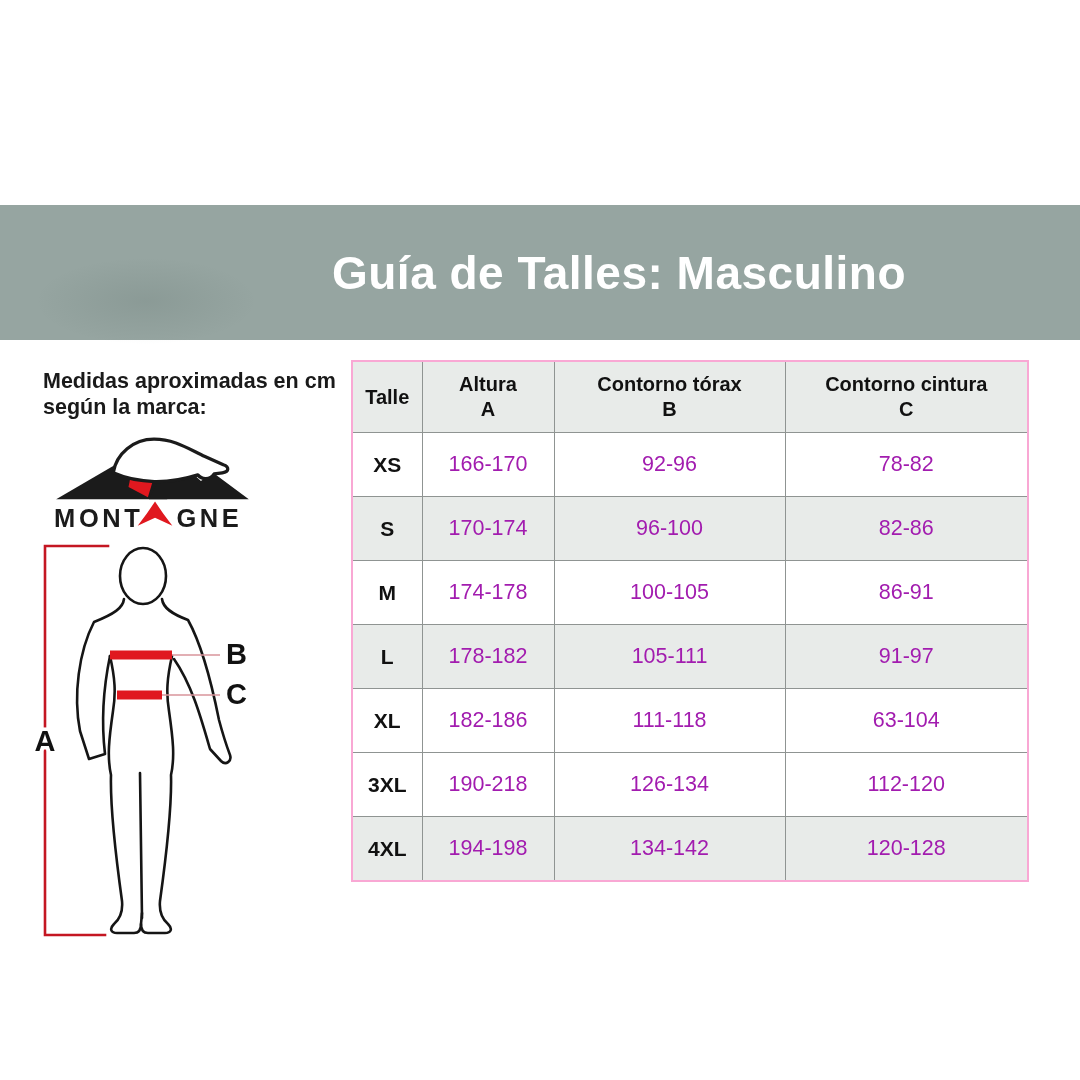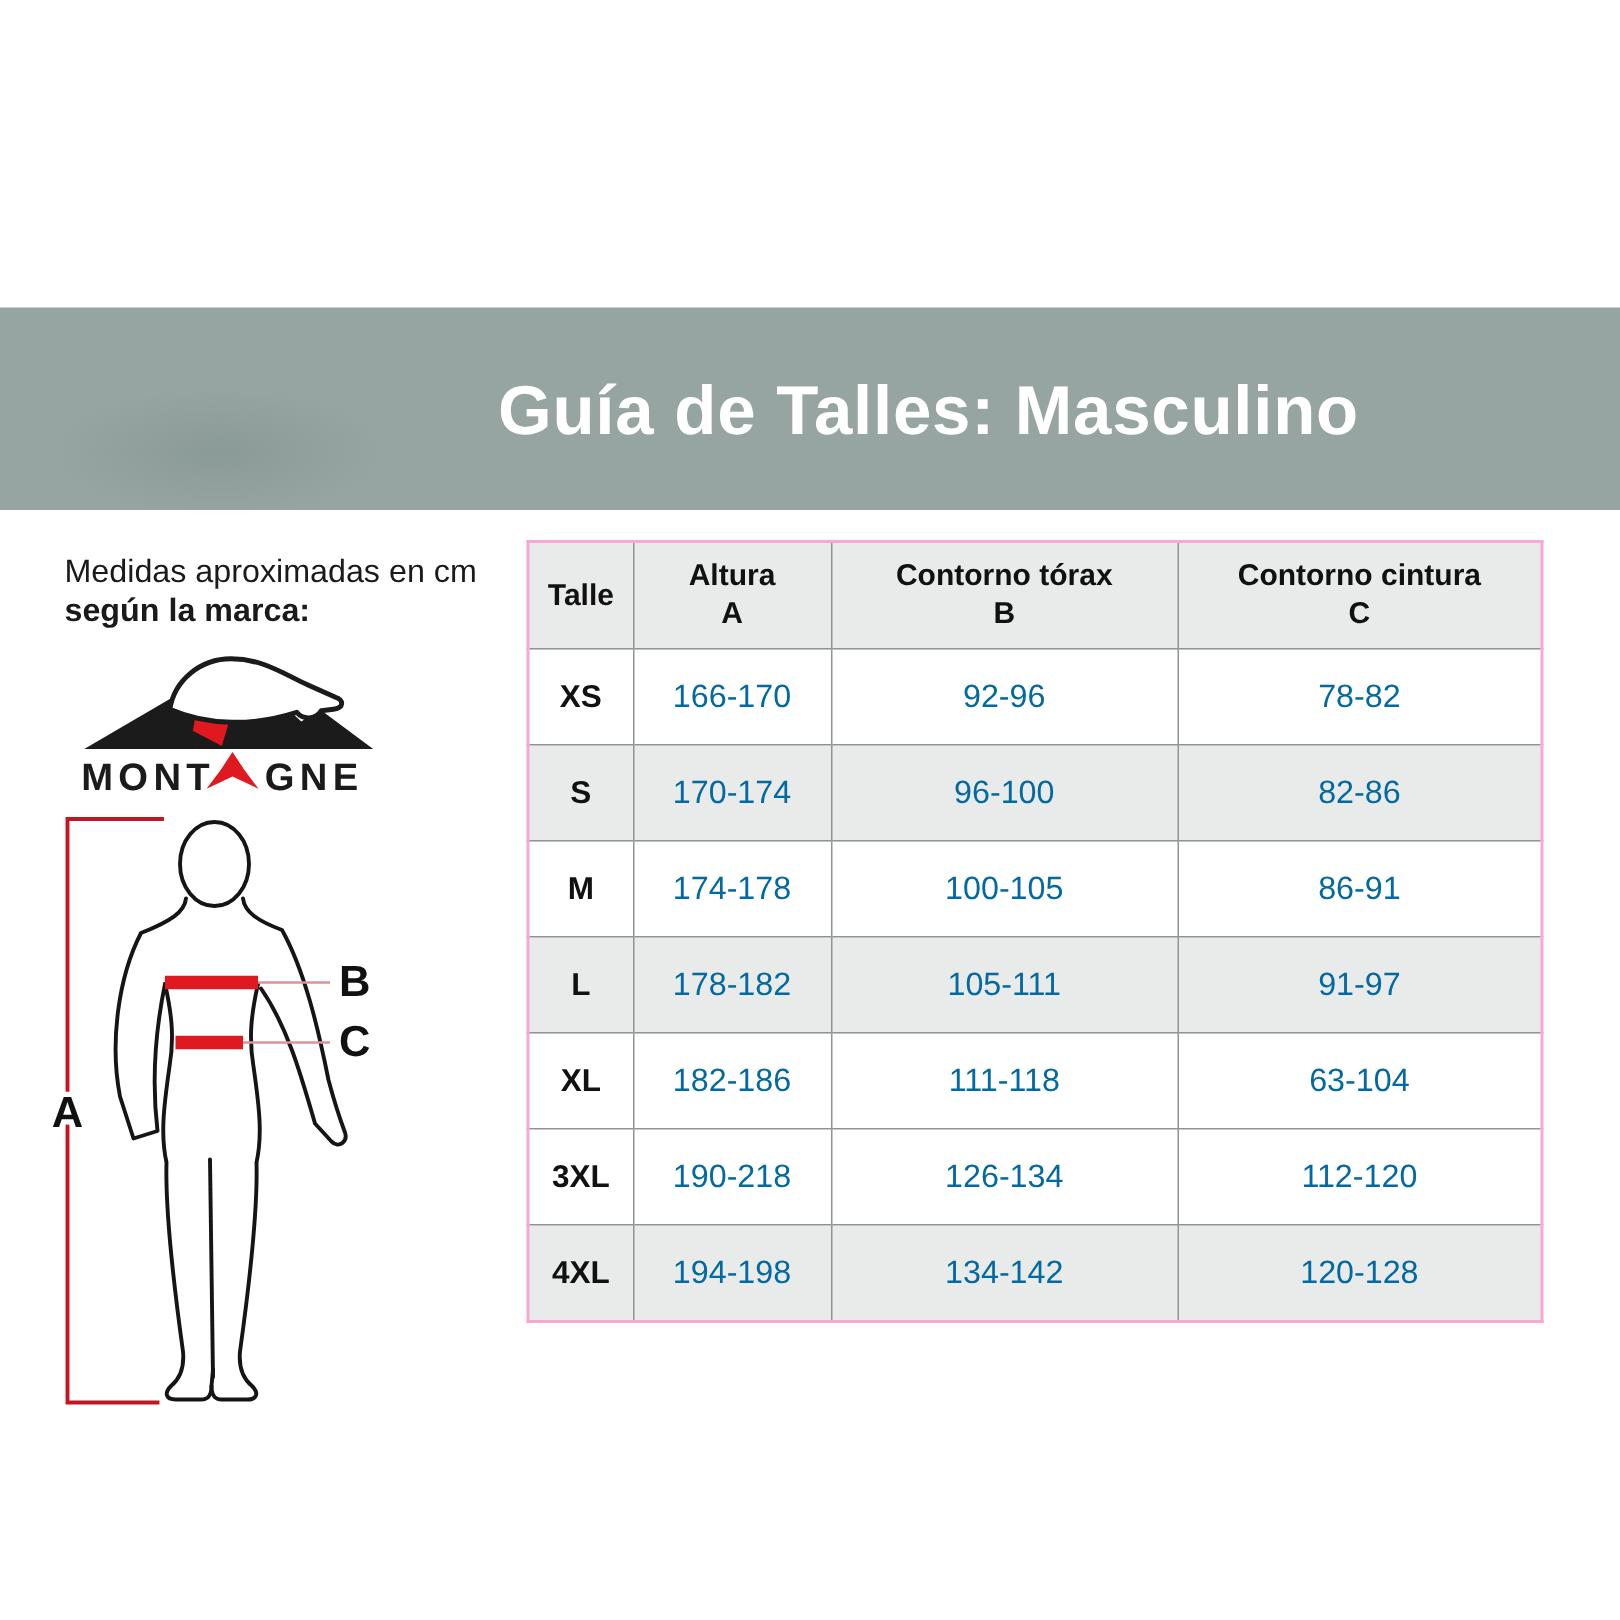--- a/index.html
+++ b/index.html
@@ -17,21 +17,21 @@
     position:absolute;left:20px;top:30px;width:280px;height:110px;
     background:radial-gradient(ellipse 55% 55% at 45% 60%, rgba(40,60,55,0.10), rgba(40,60,55,0) 72%);
     pointer-events:none;
   }
   .title{
     margin:0;width:100%;text-align:center;transform:translateX(45px);
     font-size:46px;font-weight:bold;color:#ffffff;letter-spacing:0.5px;
   }
   
   .intro-1,.intro-2{position:absolute;left:43px;margin:0;font-size:21.5px;line-height:26px;}
-  .intro-1{top:368px;font-weight:normal;}
+  .intro-1{top:368px;font-weight:bold;}
   .intro-2{top:394px;font-weight:bold;}
   
   .logo{position:absolute;left:52px;top:428px;width:204px;height:106px;}
   .logo .ink{fill:#1b1b1b;}
   .logo .red{fill:var(--red,#e0181f);}
   .logo .head{fill:#ffffff;stroke:#1b1b1b;stroke-width:3.2;stroke-linejoin:round;}
   .logo .wm{font-family:"Liberation Sans",sans-serif;font-size:25px;font-weight:bold;letter-spacing:3.5px;fill:#1b1b1b;}
   
   .figure{position:absolute;left:20px;top:535px;width:240px;height:410px;}
   .figure .body{fill:none;stroke:#151515;stroke-width:2.6;stroke-linecap:round;stroke-linejoin:round;}
@@ -55,21 +55,21 @@
   .size-table col.c3{width:243px;}
   .size-table th,.size-table td{
     border:1px solid var(--border,#8f9492);
     text-align:center;vertical-align:middle;padding:0;
   }
   .size-table thead th{
     height:70px;background:var(--rowalt,#e8ebe9);
     font-weight:bold;font-size:20px;line-height:25px;color:#111;
   }
   .size-table tbody th{font-weight:bold;font-size:21px;height:63px;color:#111;margin-left:13px;}
-  .size-table tbody td{font-weight:normal;font-size:21.5px;height:63px;color:#0369a1;margin-left:20px;}
+  .size-table tbody td{font-weight:normal;font-size:21.5px;height:63px;color:#a21caf;margin-left:20px;}
   .size-table tbody tr.alt th,.size-table tbody tr.alt td{background:var(--rowalt,#e8ebe9);}
 </style>
 </head>
 <body>
 
 <div class="page">
 
   <div class="band">
     <div class="band-smudge"></div>
     <h1 class="title">Guía de Talles: Masculino</h1>

